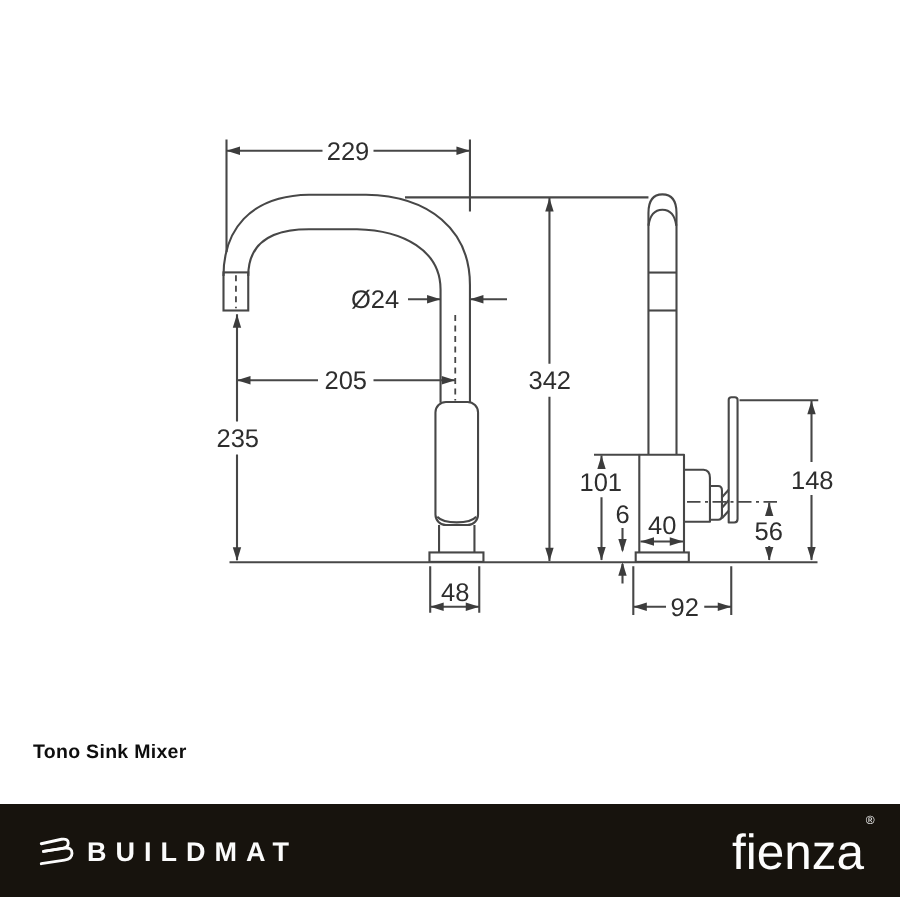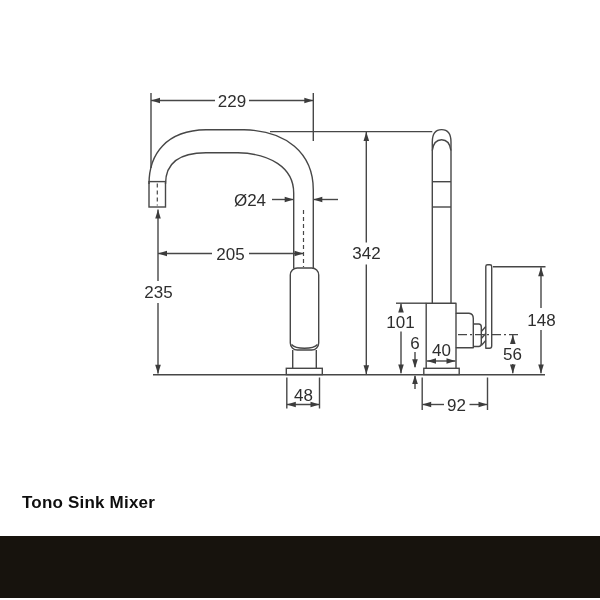--- a/index.html
+++ b/index.html
@@ -9,21 +9,21 @@
   }
   #stage{position:absolute;inset:0;padding-left:48px;}
   svg text{font-family:"Liberation Sans",sans-serif;}
   .ln{stroke:#474747;stroke-width:1.4;fill:none;stroke-linecap:butt;}
   .lnr{stroke:#474747;stroke-width:1.4;fill:none;stroke-linejoin:round;}
   .dash{stroke:#474747;stroke-width:1.2;fill:none;stroke-dasharray:4 3;}
   .cdash{stroke:#474747;stroke-width:1.2;fill:none;stroke-dasharray:9 3 2 3;}
   .ar{fill:#3c3c3c;stroke:none;}
   .dim{font-size:17px;fill:#2e2e2e;text-anchor:middle;}
   .title{
-    position:absolute;left:22px;top:493px;font-size:17px;font-weight:bold;
+    position:absolute;left:22px;top:493px;font-size:13px;font-weight:bold;
     color:#0e0e0e;letter-spacing:0.2px;
   }
   .footer{
     position:absolute;left:0;top:536px;width:600px;height:62px;
     display:flex;align-items:center;justify-content:space-between;
     box-sizing:border-box;padding:0 18px 0 24px;
   }
   .brand-left{display:flex;align-items:center;gap:7px;}
   .brand-left .wordmark{
     color:#fbfbfb;font-size:18px;font-weight:bold;letter-spacing:6px;
@@ -183,13 +183,25 @@
     <path class="ar" d="M374.2,404.5 l9,-2.8 l0,5.6 z"></path>
     <path class="ar" d="M439.5,404.5 l-9,-2.8 l0,5.6 z"></path>
     <text class="dim" x="408.5" y="410.5">92</text>
   </g>
 </svg>
 </div>
 
 <div class="title">Tono Sink Mixer</div>
 
 <div class="footer" style="background: rgb(23, 19, 13);">
+  <div class="brand-left">
+    <svg width="27" height="27" viewBox="0 0 27 27">
+      <g fill="none" stroke="#fbfbfb" stroke-width="1.9" stroke-linejoin="round" stroke-linecap="round">
+        <path d="M3.5,8.5 L17,5.5 Q21.5,4.8 21.5,8 Q21.5,11 17.5,11.6 L5,13.6"></path>
+        <path d="M5,13.6 L19,11.4 Q24,10.8 24,14.8 Q24,18.6 19,19.4 L3.5,21.8"></path>
+      </g>
+    </svg>
+    <span class="wordmark">BUILDMAT</span>
+  </div>
+  <div class="brand-right">
+    <span>fienza</span><sup>®</sup>
+  </div>
 </div>
 
 </body></html>

